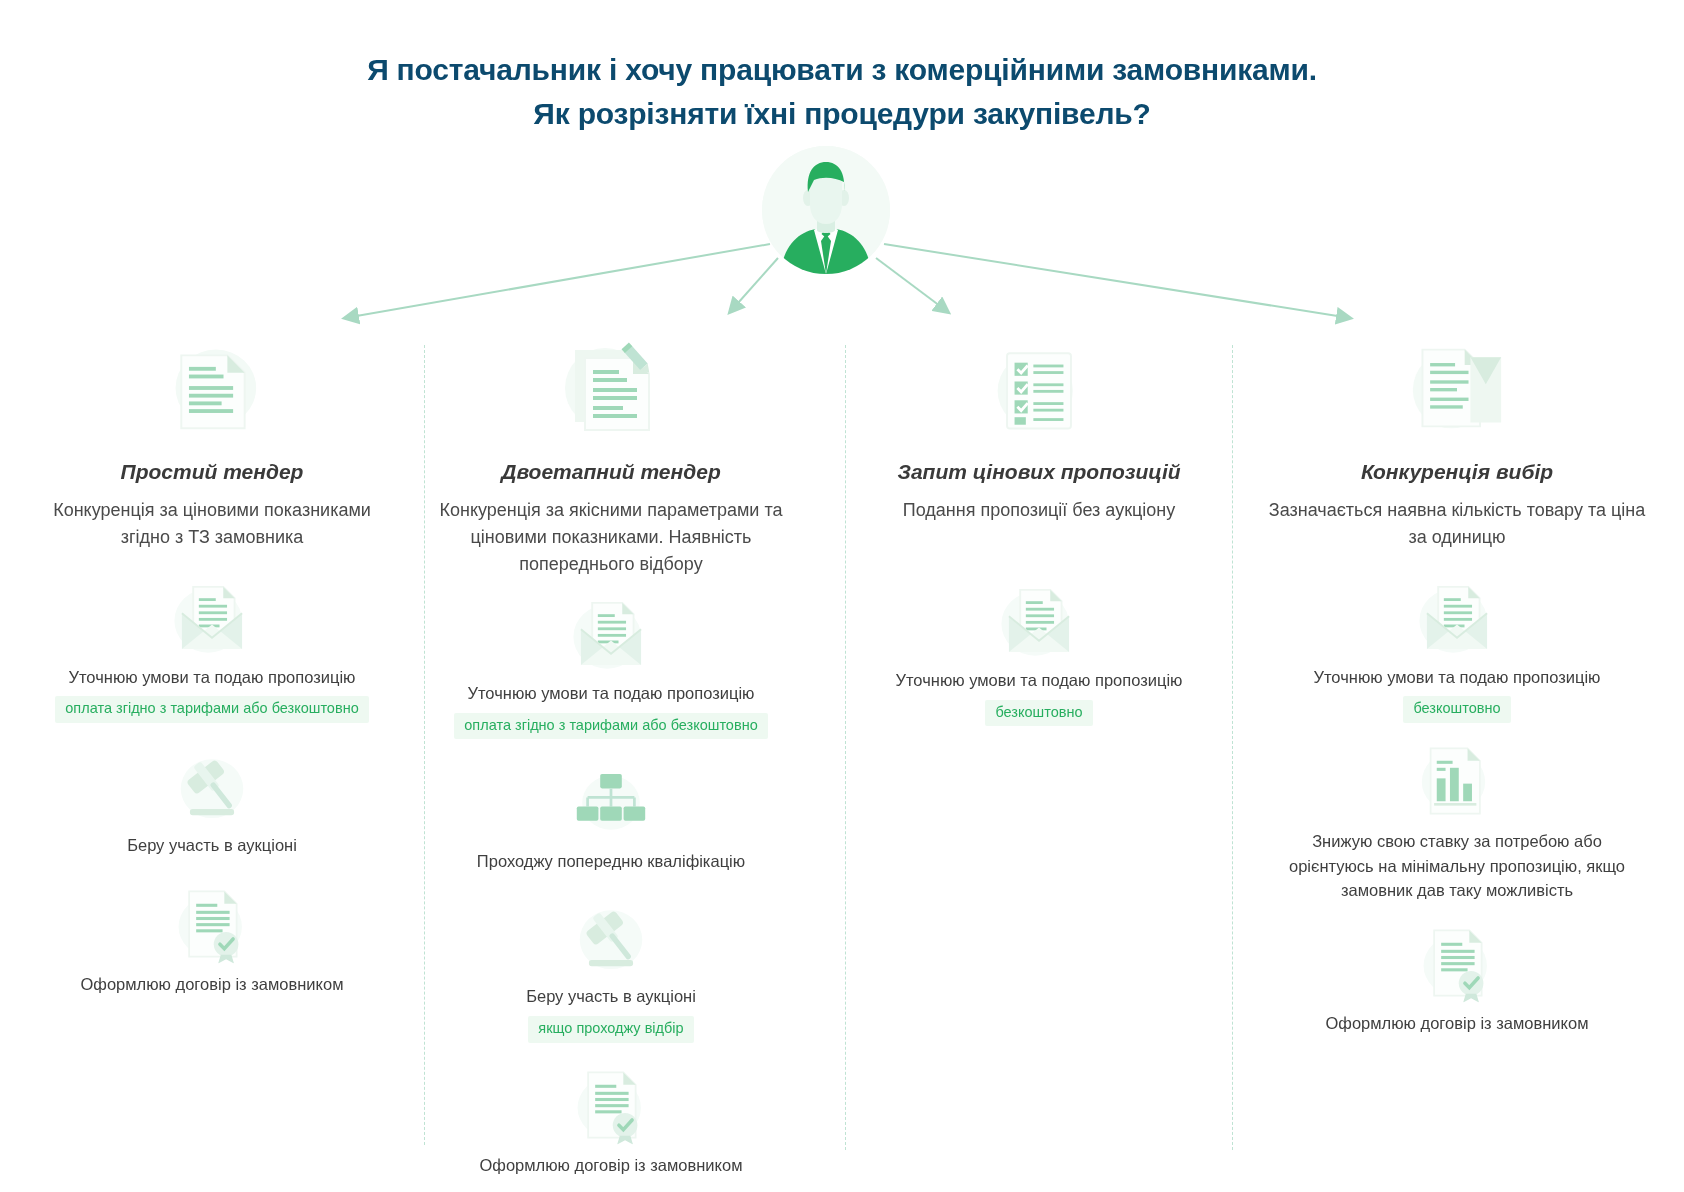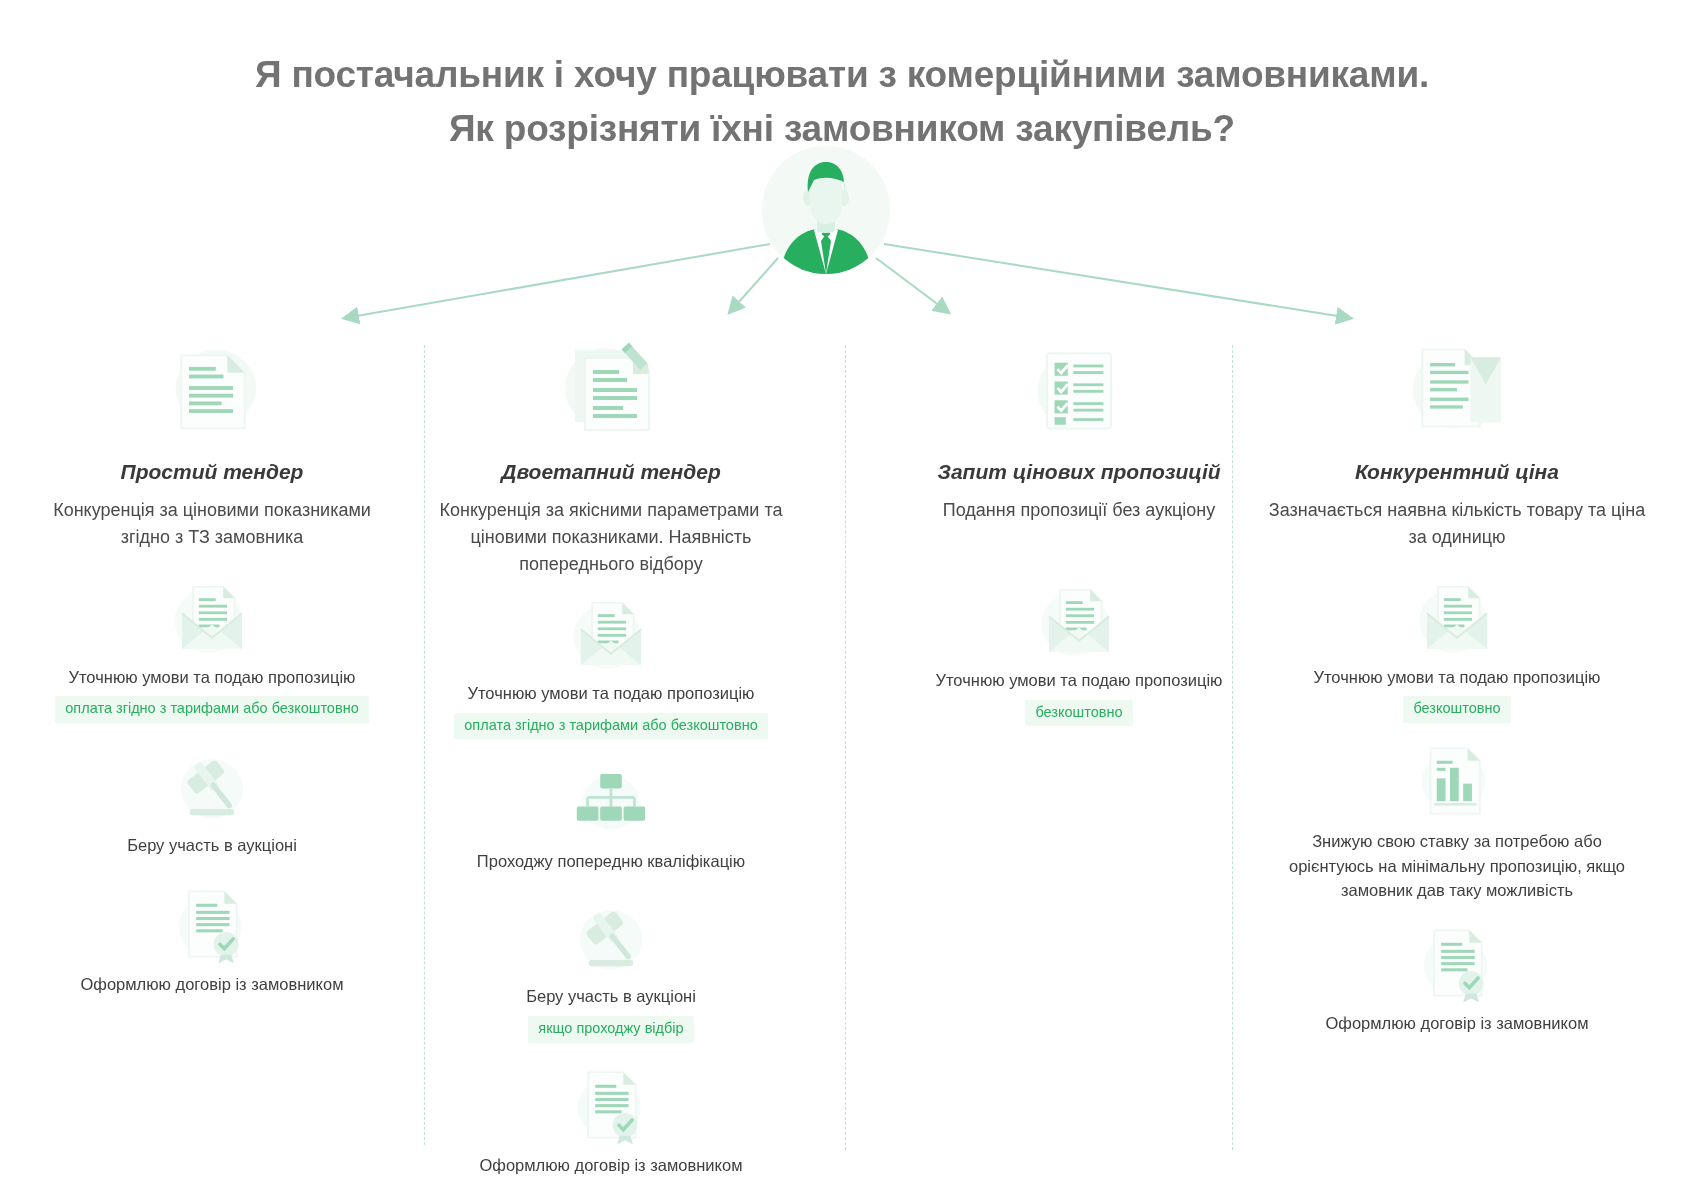--- a/index.html
+++ b/index.html
@@ -10,23 +10,23 @@
     font-family: "Liberation Sans", sans-serif;
     overflow: hidden;
   }
   .page { position: relative; width: 1684px; height: 1192px; background:#fff; }
 
   
   .title {
     position: absolute;
     top: 48px; left: 0; width: 1684px;
     text-align: center;
-    font-size: 37px;
+    font-size: 30px;
     font-weight: bold;
-    color: #737373;
+    color: #0c4a6e;
     line-height: 1.45;
     letter-spacing: -0.2px;
   }
   .title .line { display:block; }
 
   
   .avatar-wrap {
     position: absolute;
     left: 762px; top: 146px;
     width: 128px; height: 128px;
@@ -91,21 +91,21 @@
   }
   svg { display:block; }
 </style>
 </head>
 <body>
 
 <div class="page">
 
   <div class="title">
     <span class="line">Я постачальник і хочу працювати з комерційними замовниками.</span>
-    <span class="line">Як розрізняти їхні замовником закупівель?</span>
+    <span class="line">Як розрізняти їхні процедури закупівель?</span>
   </div>
 
   <svg class="arrows" viewBox="0 0 1684 1192">
     <defs>
       <marker id="ah" markerWidth="9" markerHeight="9" refX="7" refY="4.5" orient="auto">
         <path d="M0,0 L9,4.5 L0,9 z" fill="#a8d9c2"></path>
       </marker>
     </defs>
     <path d="M770 244 L345 318" stroke="#a8d9c2" stroke-width="2" fill="none" marker-end="url(#ah)"></path>
     <path d="M778 258 L730 312" stroke="#a8d9c2" stroke-width="2" fill="none" marker-end="url(#ah)"></path>
@@ -370,21 +370,21 @@
     <div class="step" style="margin-top:22px;">
       <div class="step-icon">
         <svg width="88" height="80" viewBox="0 0 100 90">
             <use href="#ic-contract-check"></use>
           </svg>
       </div>
       <div class="step-label">Оформлюю договір із замовником</div>
     </div>
   </div>
 
-  <div class="col" style="left:895px; width:368px;">
+  <div class="col" style="left:855px; width:368px;">
     <div class="col-head-icon">
       <svg width="94" height="94" viewBox="0 0 100 100">
           <use href="#ic-checklist"></use>
         </svg>
     </div>
     <div class="col-title">Запит цінових пропозицій</div>
     <div class="col-sub">Подання пропозиції без аукціону</div>
 
     <div class="step" style="margin-top:56px;">
       <div class="step-icon">
@@ -396,21 +396,21 @@
       <div class="badge">безкоштовно</div>
     </div>
   </div>
 
   <div class="col" style="left:1245px; width:424px;">
     <div class="col-head-icon">
       <svg width="96" height="96" viewBox="0 0 100 100">
           <use href="#ic-document-envelope"></use>
         </svg>
     </div>
-    <div class="col-title">Конкурентний ціна</div>
+    <div class="col-title">Конкуренція вибір</div>
     <div class="col-sub" style="padding:0 18px;">Зазначається наявна кількість товару та ціна за одиницю</div>
 
     <div class="step">
       <div class="step-icon">
         <svg width="94" height="76" viewBox="0 0 100 80">
             <use href="#ic-envelope-doc"></use>
           </svg>
       </div>
       <div class="step-label">Уточнюю умови та подаю пропозицію</div>
       <div class="badge">безкоштовно</div>

